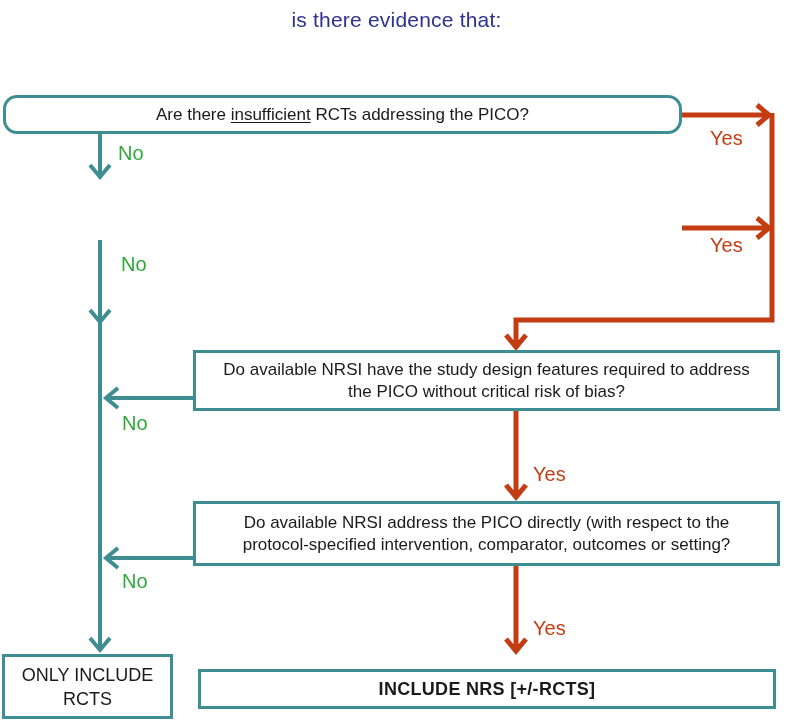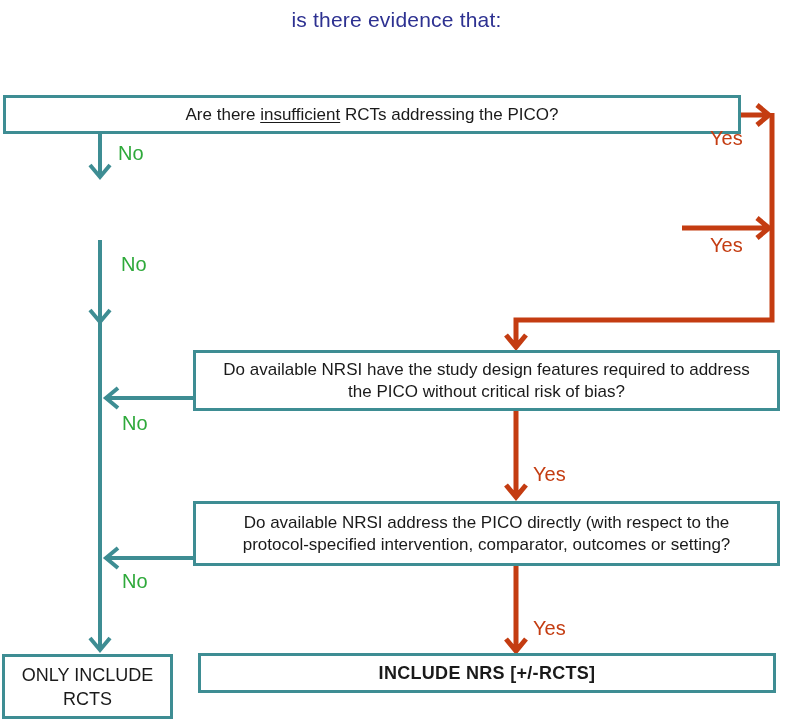--- a/index.html
+++ b/index.html
@@ -46,21 +46,21 @@
     font-size:17px;
     line-height:22px;
     display:flex;
     align-items:center;
     justify-content:center;
     text-align:center;
   }
   .box .inner{width:100%;padding:2px 10px;}
   .box.q3 .inner,.box.q4 .inner{padding:2px 18px;}
   .u{text-decoration:underline;text-underline-offset:2px;}
-  .box.outcome-nrs{font-weight:bold;letter-spacing:0.3px;}
+  .box.outcome-nrs{font-weight:bold;letter-spacing:0.3px;margin-top:16px;}
   .lbl{
     position:absolute;
     font-size:20px;
     line-height:22px;
     white-space:nowrap;
   }
   .lbl.yes{color:var(--orange);}
   .lbl.no{color:var(--green);text-align:right;}
 </style>
 </head>
@@ -79,21 +79,21 @@
     <path class="o" d="M682 228 H767 M757 218 L769 228 L757 238"></path>
     <path class="o" d="M772 113 V320 H516 V345 M506 335 L516 347 L526 335"></path>
     <path class="o" d="M516 410 V495 M506 485 L516 497 L526 485"></path>
     <path class="o" d="M516 566 V649 M506 639 L516 651 L526 639"></path>
   </svg>
 
   <div class="title">
     <div>is there evidence that:</div>
   </div>
 
-  <div class="box q1" style="left:3px;top:95px;width:738px;height:39px;">
+  <div class="box q1" style="left:3px;top:95px;width:679px;height:39px;border-radius:14px;">
     <div class="inner"><span>Are there </span><span class="u">insufficient</span><span> RCTs addressing the PICO?</span></div>
   </div>
 
 
   <div class="box q3" style="left:193px;top:350px;width:587px;height:61px;">
     <div class="inner">Do available NRSI have the study design features required to address the PICO without critical risk of bias?</div>
   </div>
 
   <div class="box outcome-rcts" style="left:2px;top:654px;width:171px;height:65px;font-size:18px;line-height:24px;">
     <div class="inner">ONLY INCLUDE RCTS</div>

